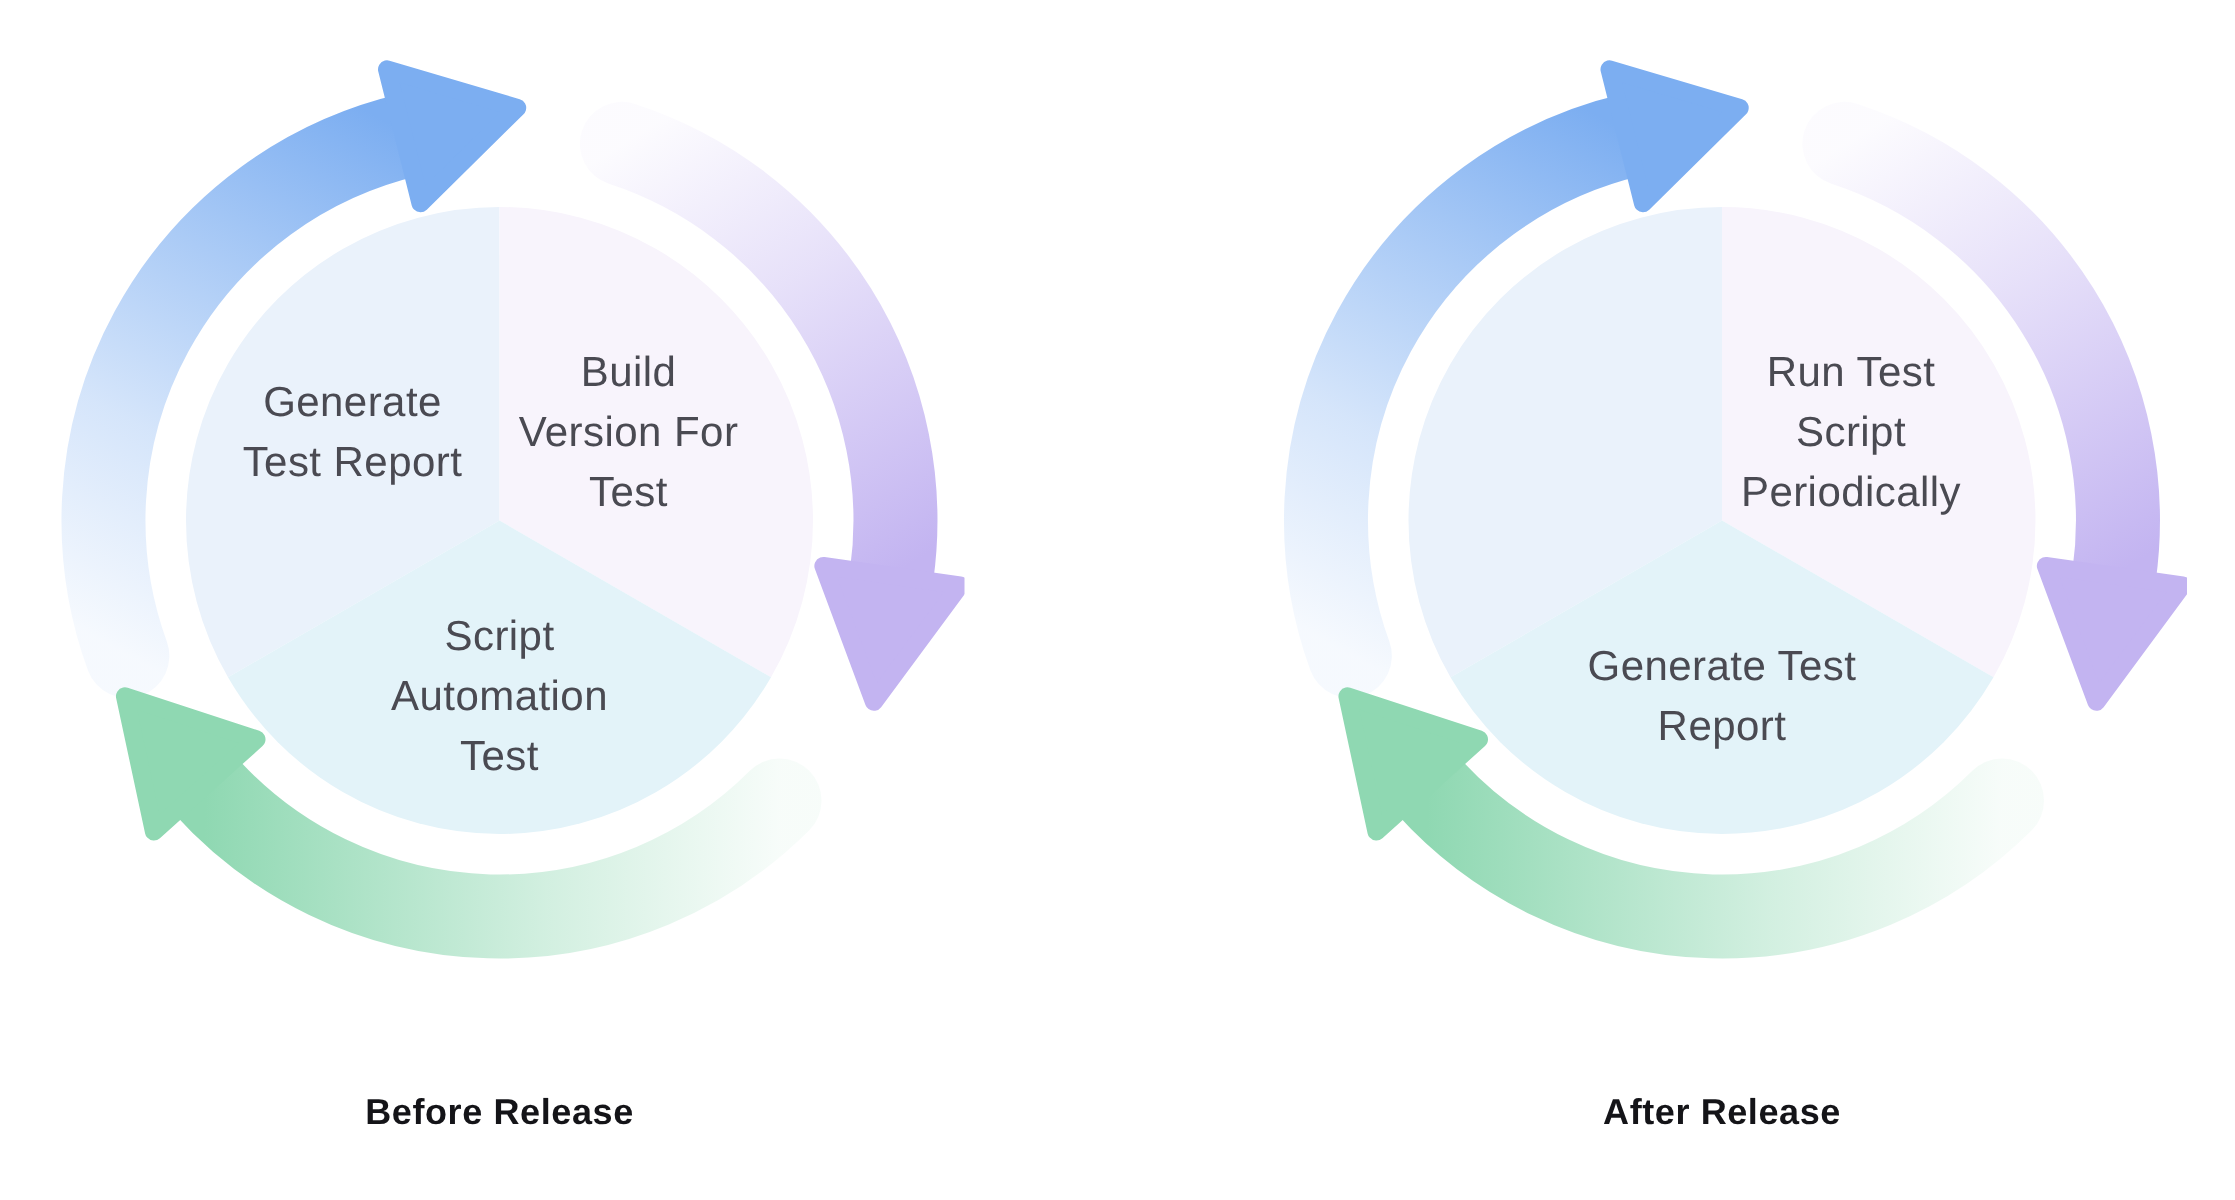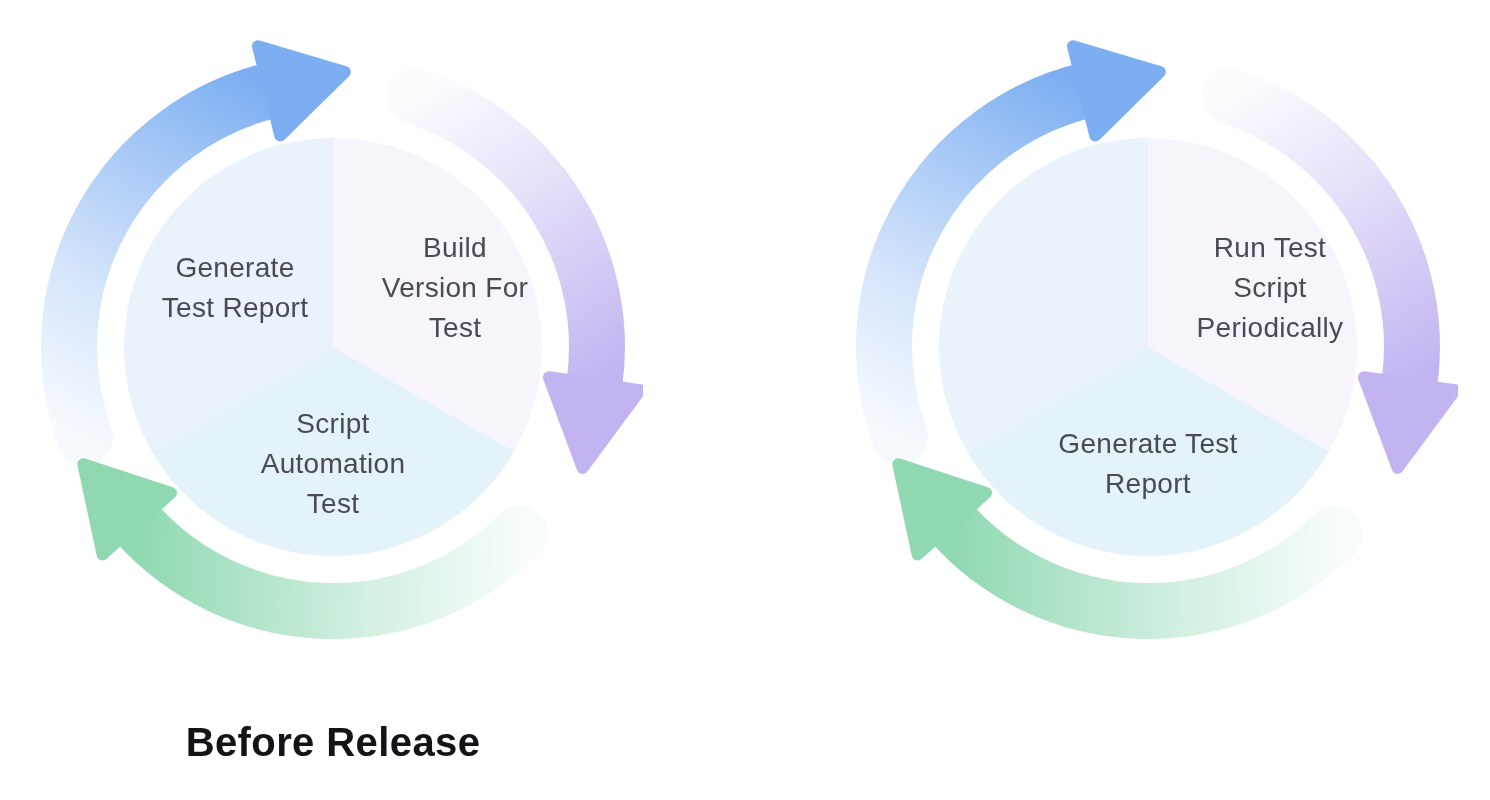--- a/index.html
+++ b/index.html
@@ -34,29 +34,29 @@
     text-align: center;
     font-size: 28px;
     line-height: 40px;
     letter-spacing: 0.3px;
     color: var(--label-text, #4a4a52);
     white-space: pre-line;
     width: 340px;
     pointer-events: none;
   }
   .step-top-left  { left: 212px; top: 248px; }
-  .step-top-right { left: 432px; top: 248px; }
+  .step-top-right { left: 396px; top: 248px; }
   .step-bottom    { left: 310px; top: 424px; }
   .cycle-title {
     position: absolute;
     top: 684px;
     left: 0;
     width: 620px;
     text-align: center;
-    font-size: 40px;
+    font-size: 24px;
     line-height: 36px;
     font-weight: 700;
     letter-spacing: 0.4px;
     color: var(--title-text, #141418);
   }
 </style>
 </head>
 <body>
 
 <div class="page">
@@ -142,15 +142,16 @@
       <path d="M 496.7 493.7 A 264 264 0 0 1 113.8 483.6" fill="none" stroke="url(#gb-green)" stroke-width="56" stroke-linecap="round"></path>
       <path d="M 79.6 514.4 L 60.3 424.2 L 148 452.9 Z" style="fill:var(--arrow-green);stroke:var(--arrow-green)" stroke-width="12" stroke-linejoin="round"></path>
     </svg>
 
     <div class="step-label step-bottom">Generate Test
 Report</div>
     <div class="step-label step-top-right">Run Test
 Script
 Periodically</div>
 
+    <div class="cycle-title">After Release</div>
   </div>
 
 </div>
 
 </body></html>

